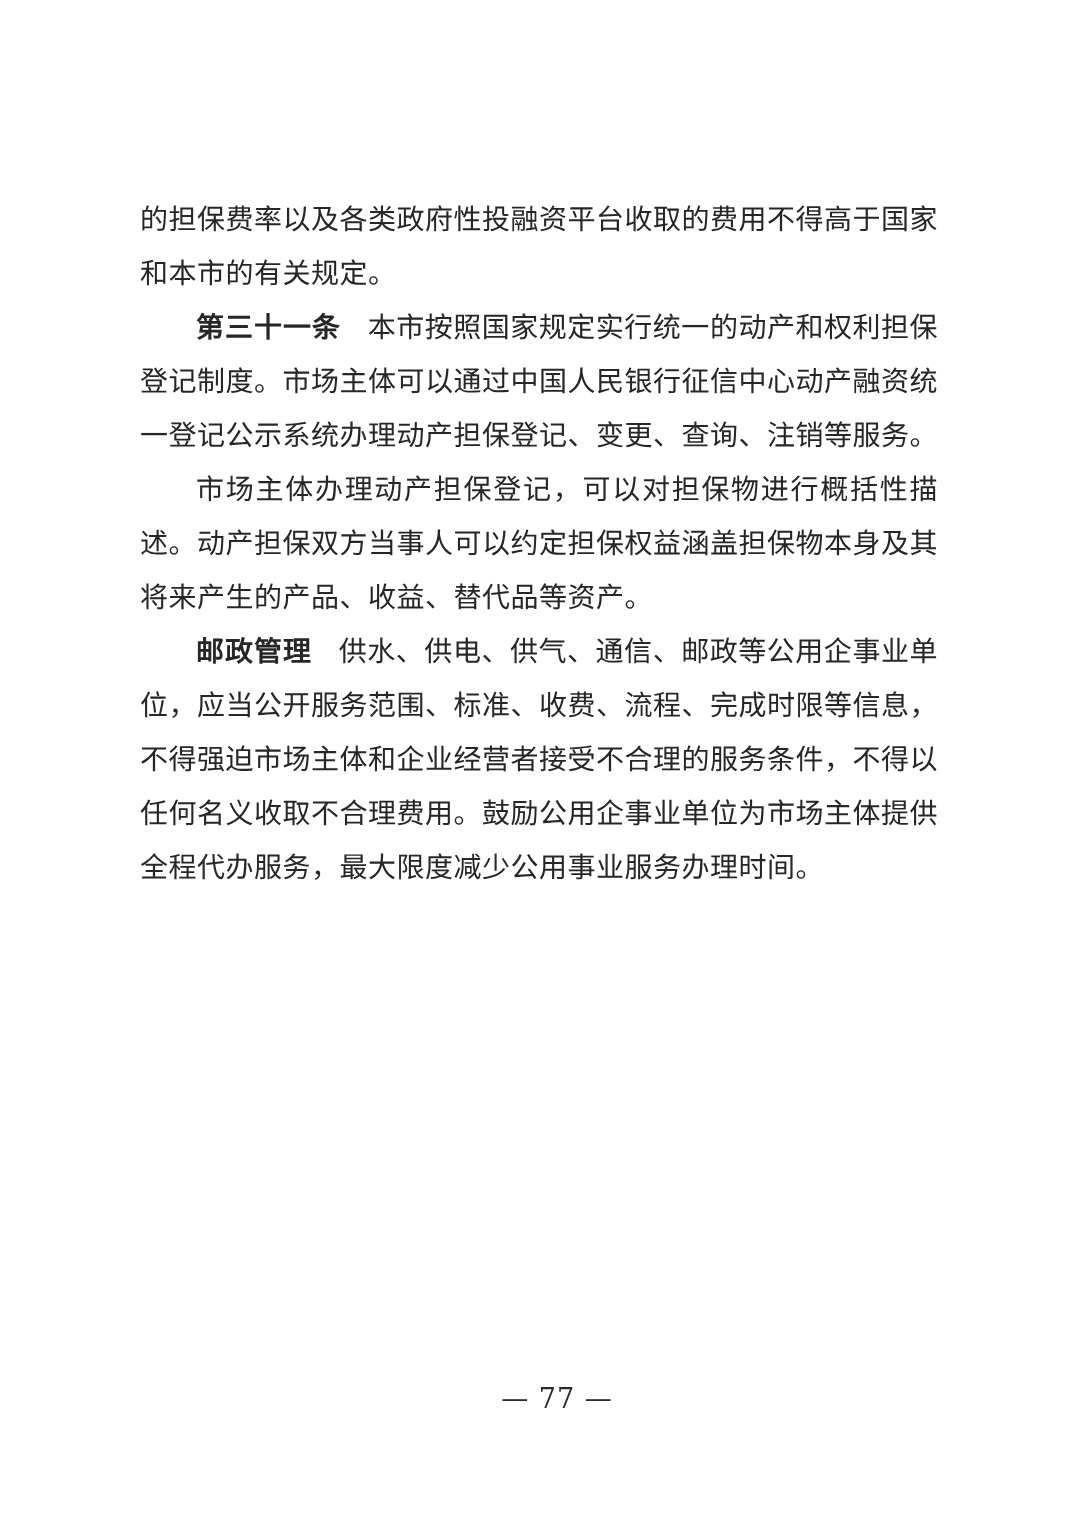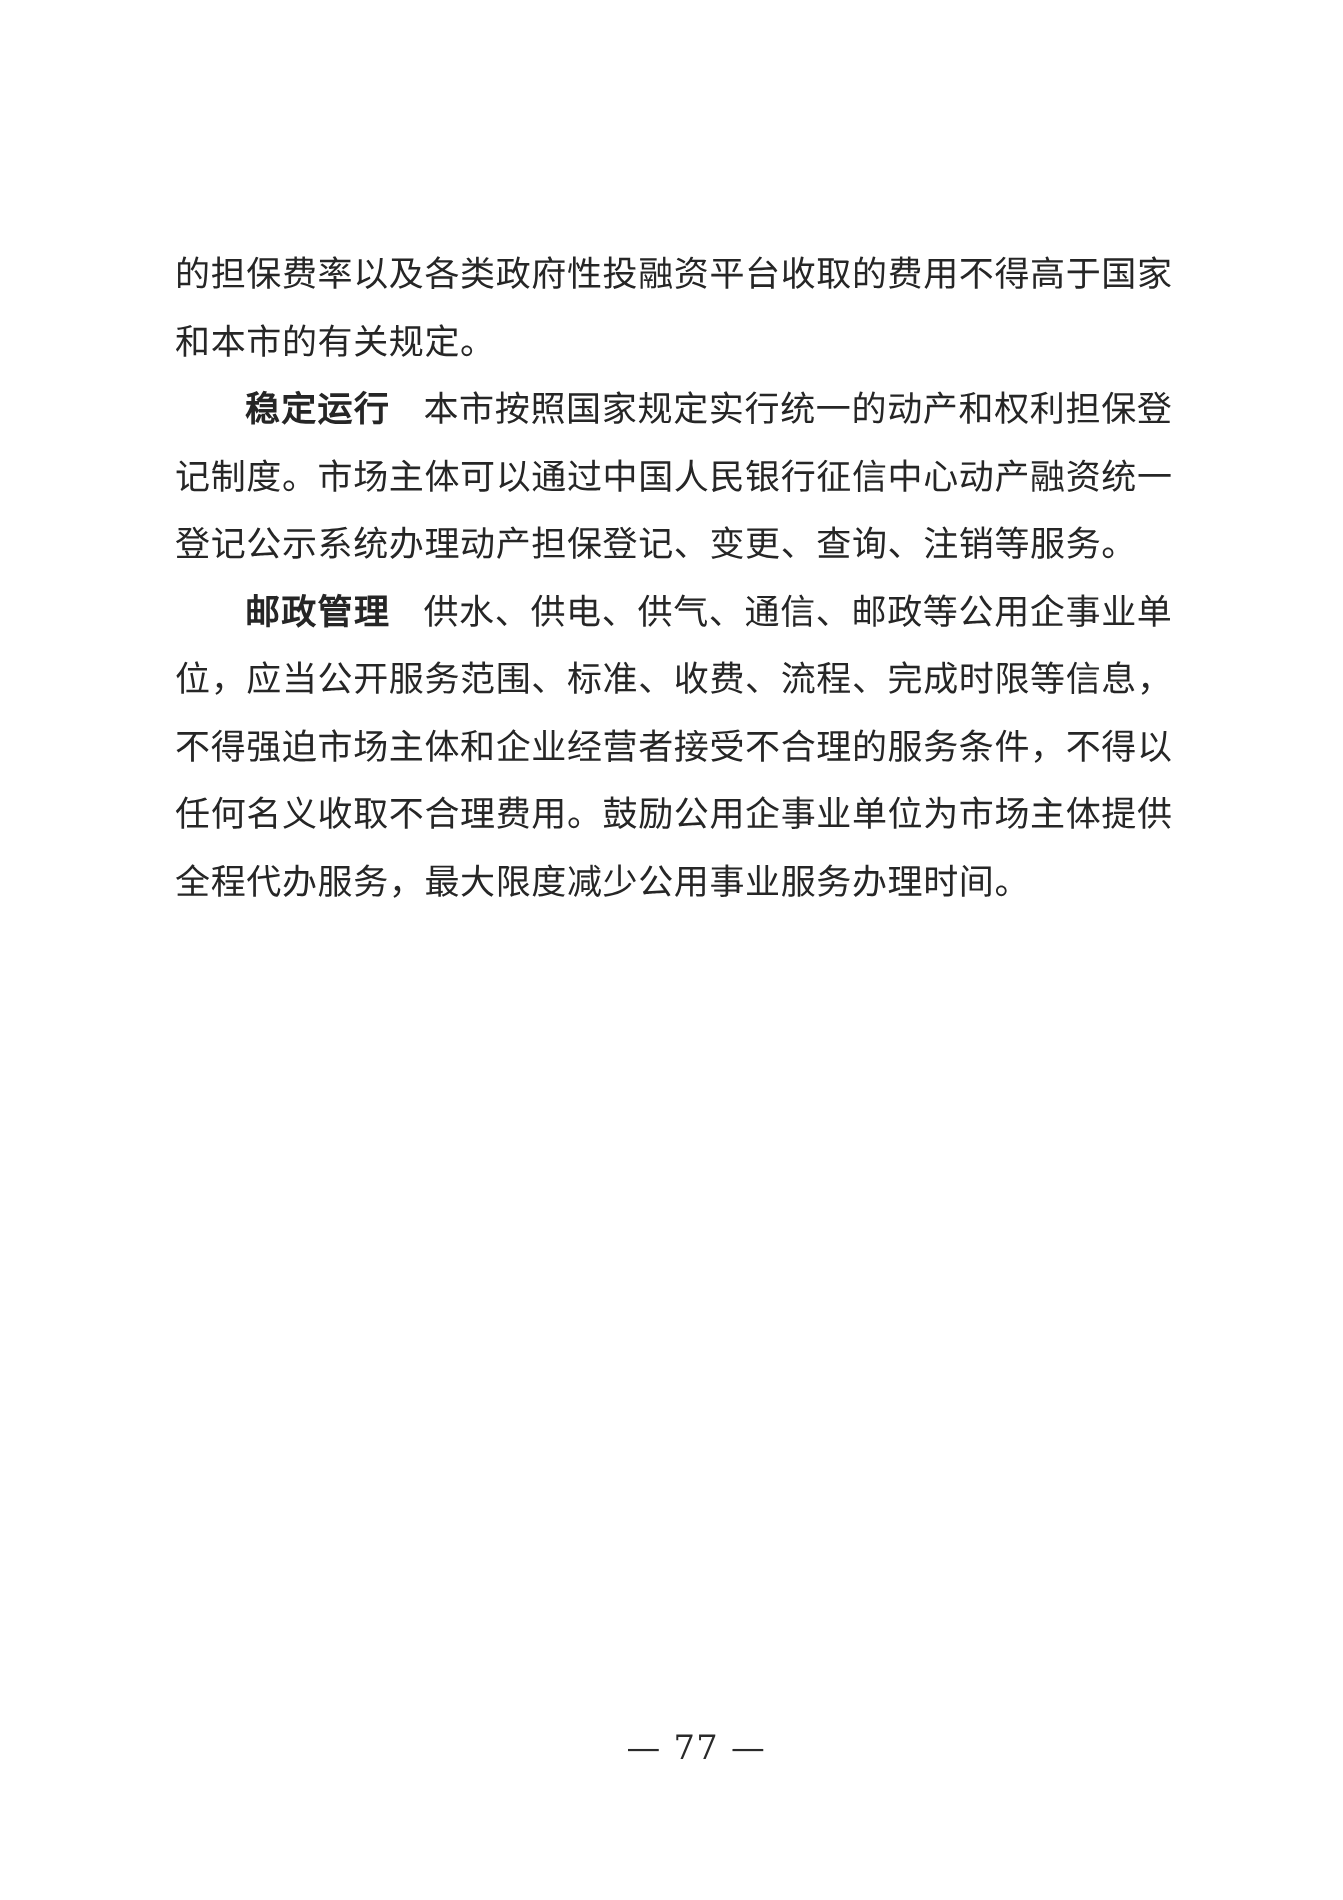--- a/index.html
+++ b/index.html
@@ -58,22 +58,23 @@
 </style>
 </head>
 <body>
 
 <div class="page">
 
   <div class="content">
 
     <p class="no-indent"><span>的担保费率以及各类政府性投融资平台收取的费用不得高于国家和本市的有关规定。</span></p>
 
-    <p><span class="article-label">稳定运行</span><span>本市按照国家规定实行统一的动产和权利担保登记制度。市场主体可以通过中国人民银行征信中心动产融资统一登记公示系统办理动产担保登记、变更、查询、注销等服务。</span></p>
+    <p><span class="article-label">第三十一条</span><span>本市按照国家规定实行统一的动产和权利担保登记制度。市场主体可以通过中国人民银行征信中心动产融资统一登记公示系统办理动产担保登记、变更、查询、注销等服务。</span></p>
 
+    <p><span>市场主体办理动产担保登记，可以对担保物进行概括性描述。动产担保双方当事人可以约定担保权益涵盖担保物本身及其将来产生的产品、收益、替代品等资产。</span></p>
 
     <p><span class="article-label">邮政管理</span><span>供水、供电、供气、通信、邮政等公用企事业单位，应当公开服务范围、标准、收费、流程、完成时限等信息，不得强迫市场主体和企业经营者接受不合理的服务条件，不得以任何名义收取不合理费用。鼓励公用企事业单位为市场主体提供全程代办服务，最大限度减少公用事业服务办理时间。</span></p>
 
 
 
 
   </div>
 
   <div class="footer"><span>— 77 —</span></div>
 

